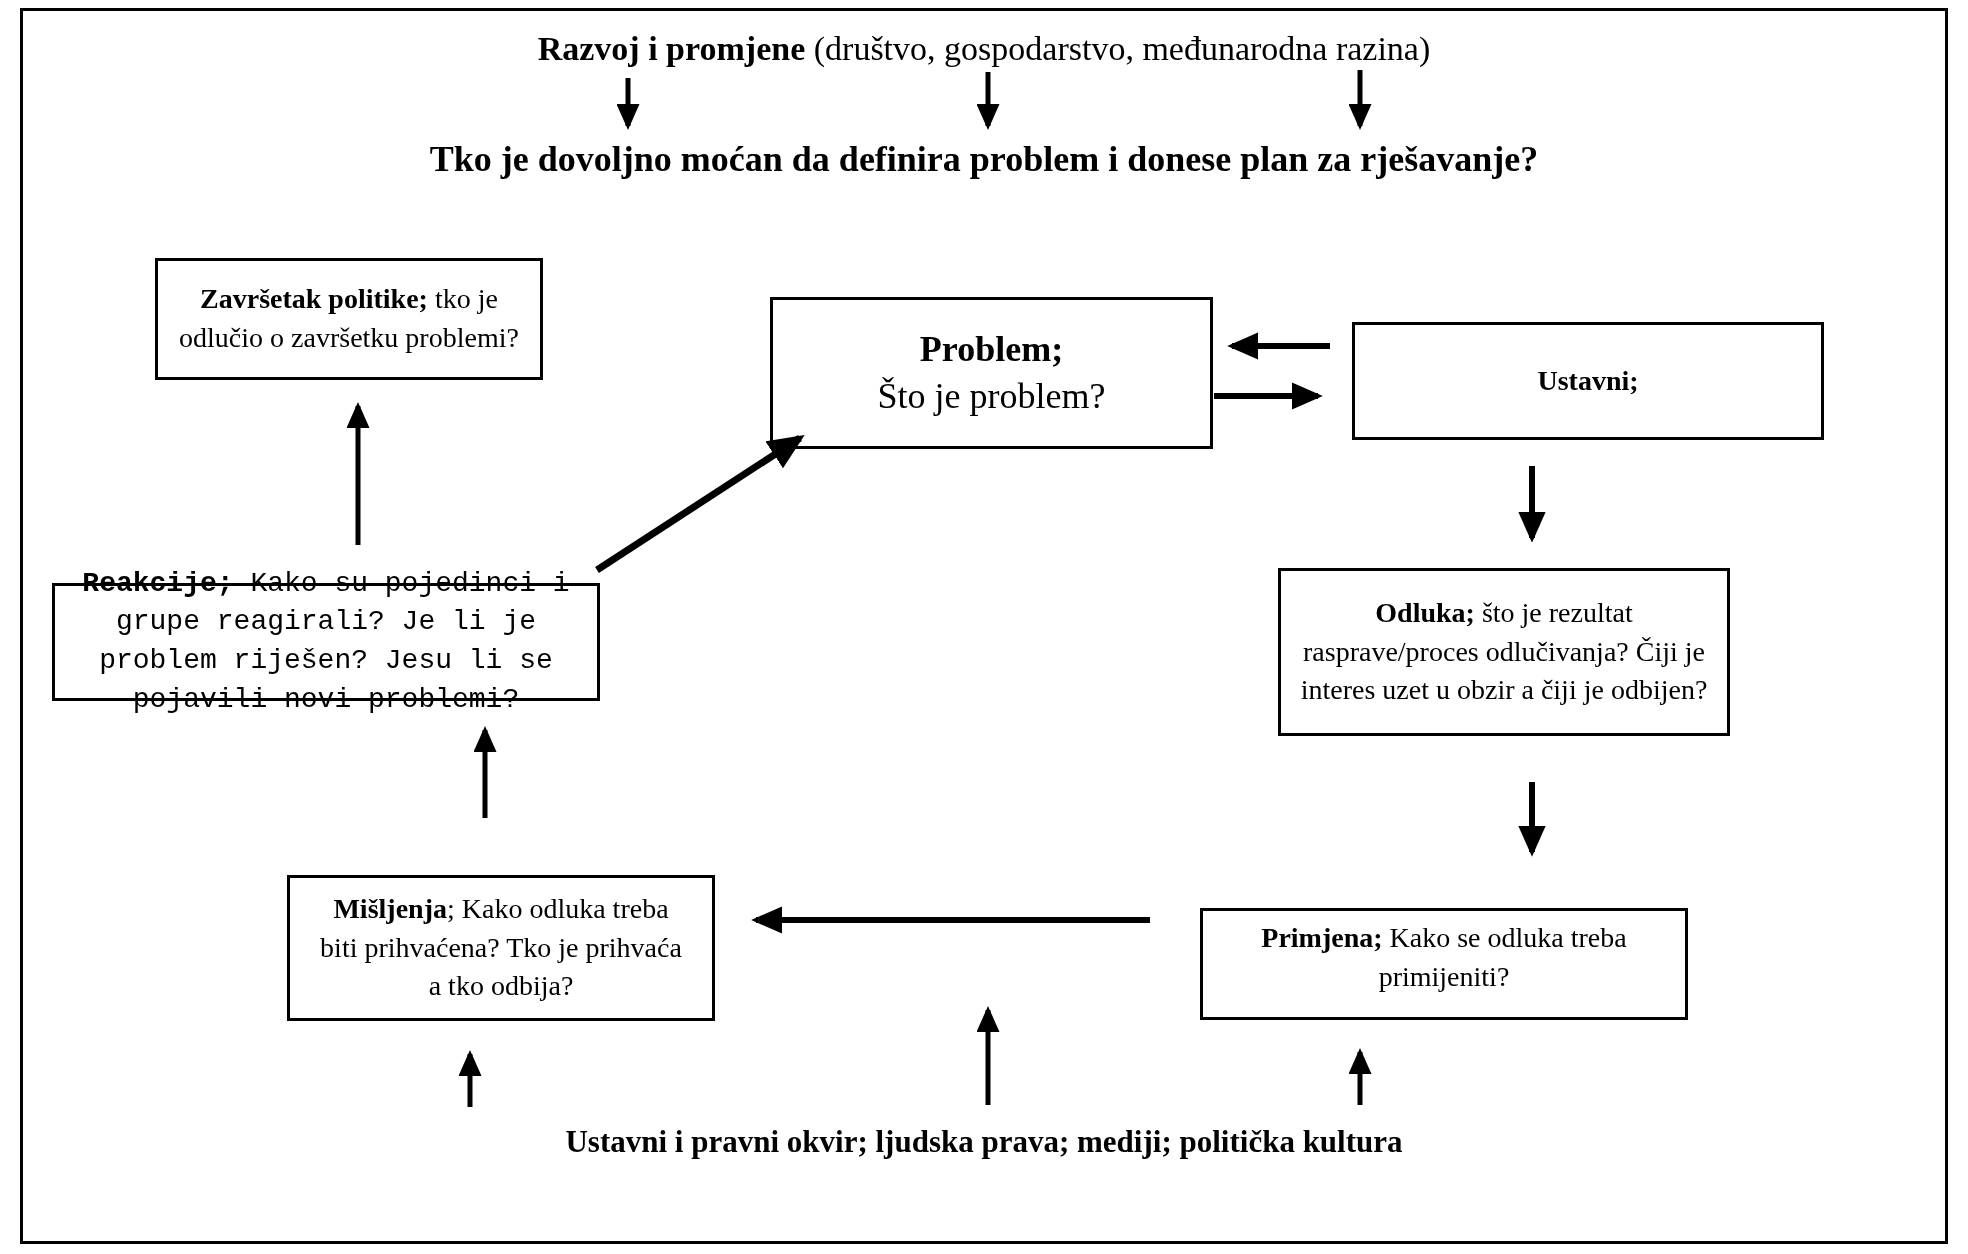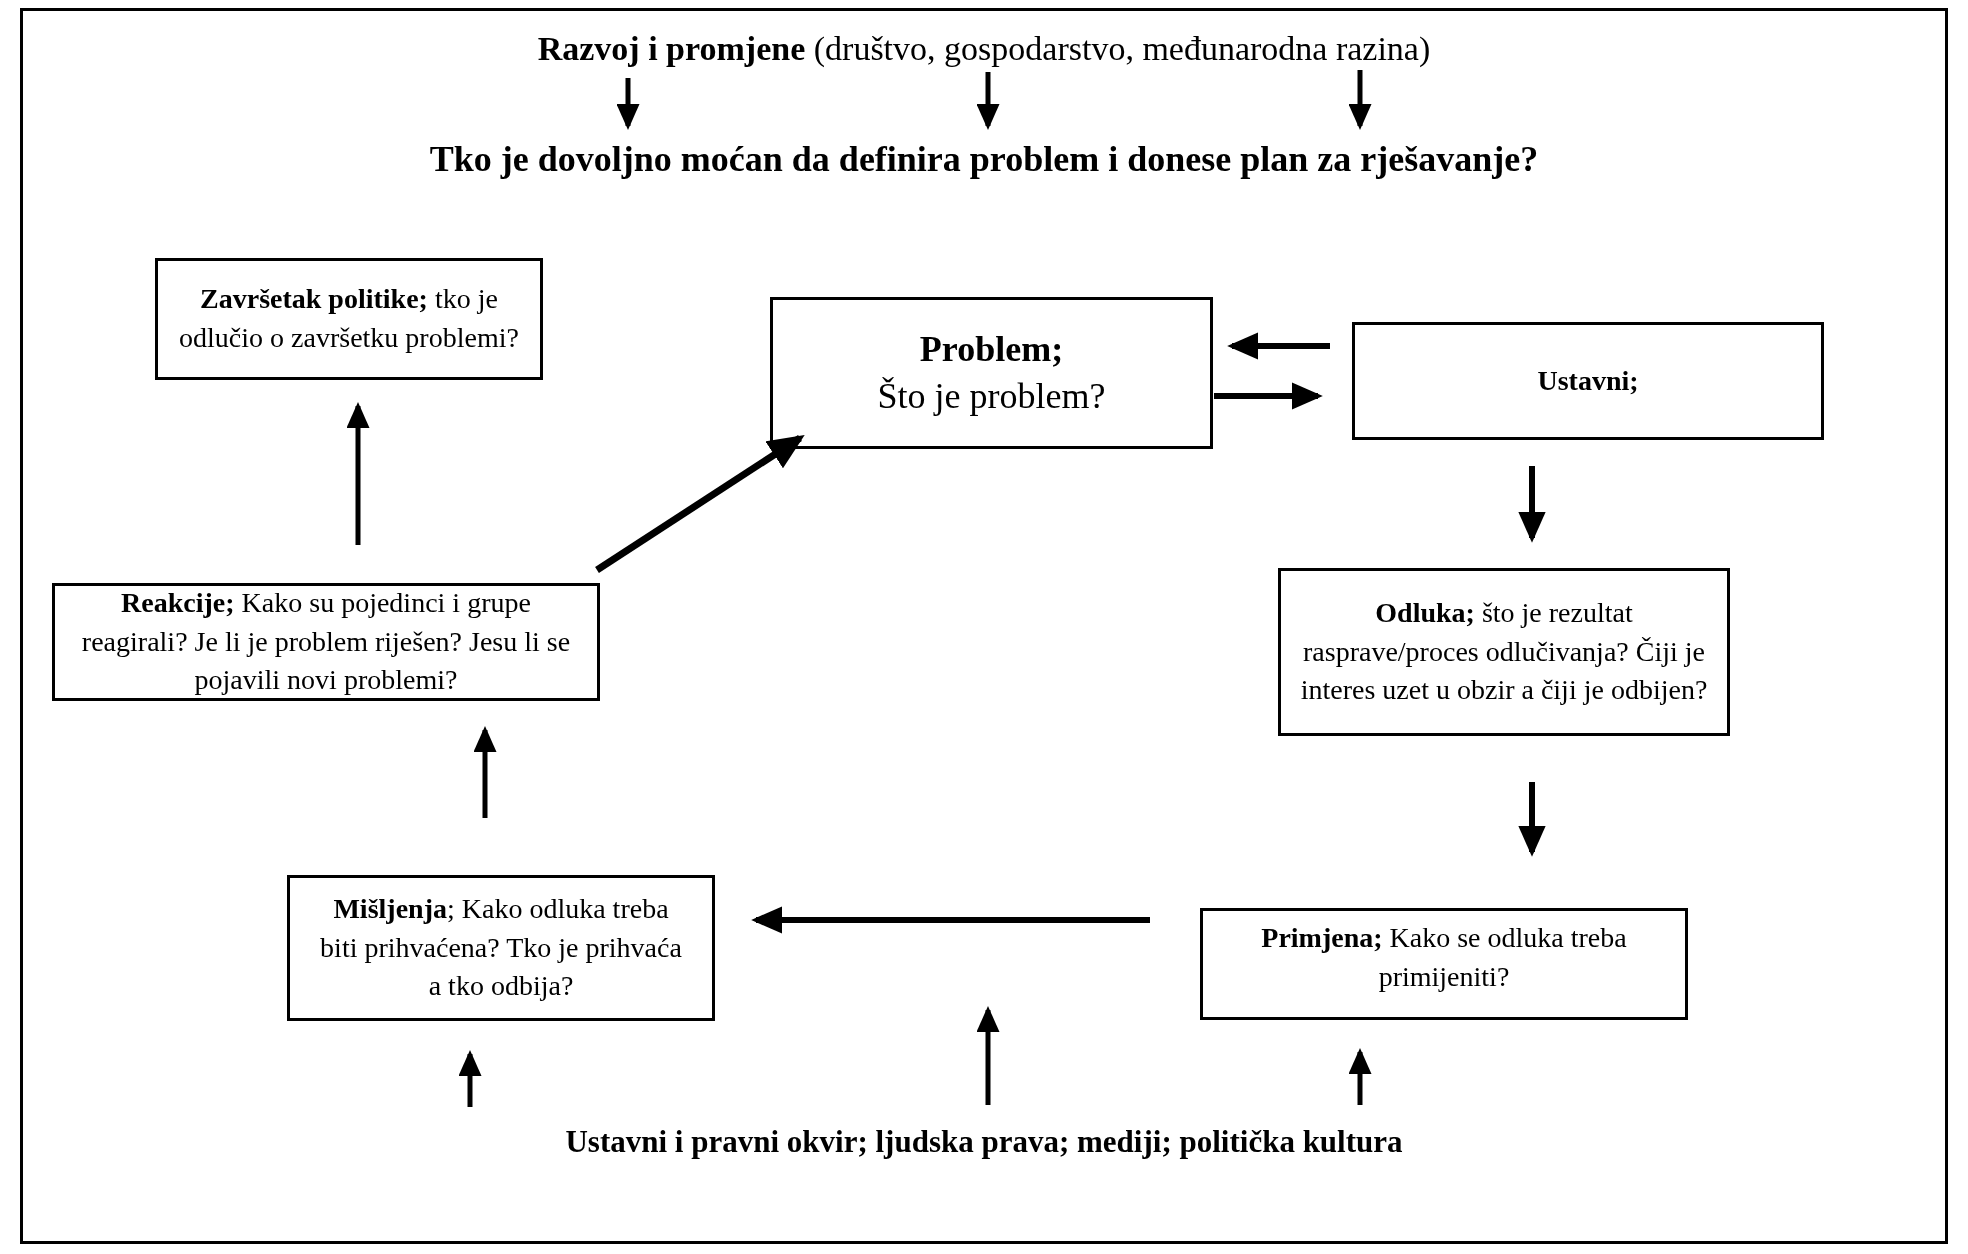--- a/index.html
+++ b/index.html
@@ -54,21 +54,21 @@
     text-align: center;
     font-size: 28px;
     line-height: 1.38;
     box-sizing: border-box;
   }
   .node .head { font-weight: bold; }
   .node .head-block { display: block; font-weight: bold; }
   .box-zavrsetak { left: 155px; top: 258px; width: 388px; height: 122px; padding: 0 17px; }
   .box-problem   { left: 770px; top: 297px; width: 443px; height: 152px; font-size: 36px; line-height: 1.3; }
   .box-rasprava  { left: 1352px; top: 322px; width: 472px; height: 118px; padding: 0 33px; }
-  .box-reakcije  { left: 52px;  top: 583px; width: 548px; height: 118px; padding: 0 16px; }
+  .box-reakcije  { left: 52px;  top: 583px; width: 548px; height: 118px; padding: 0 16px; font-family: Liberation Mono, monospace; }
   .box-odluka    { left: 1278px; top: 568px; width: 452px; height: 168px; padding: 0 18px; align-items: flex-end; }
   .box-misljenja { left: 287px; top: 875px; width: 428px; height: 146px; padding: 0 29px; }
   .box-primjena  { left: 1200px; top: 908px; width: 488px; height: 112px; padding: 8px 50px 0 50px; justify-content: flex-start; }
   svg.arrows {
     position: absolute;
     left: 0;
     top: 0;
     width: 1968px;
     height: 1254px;
     pointer-events: none;

